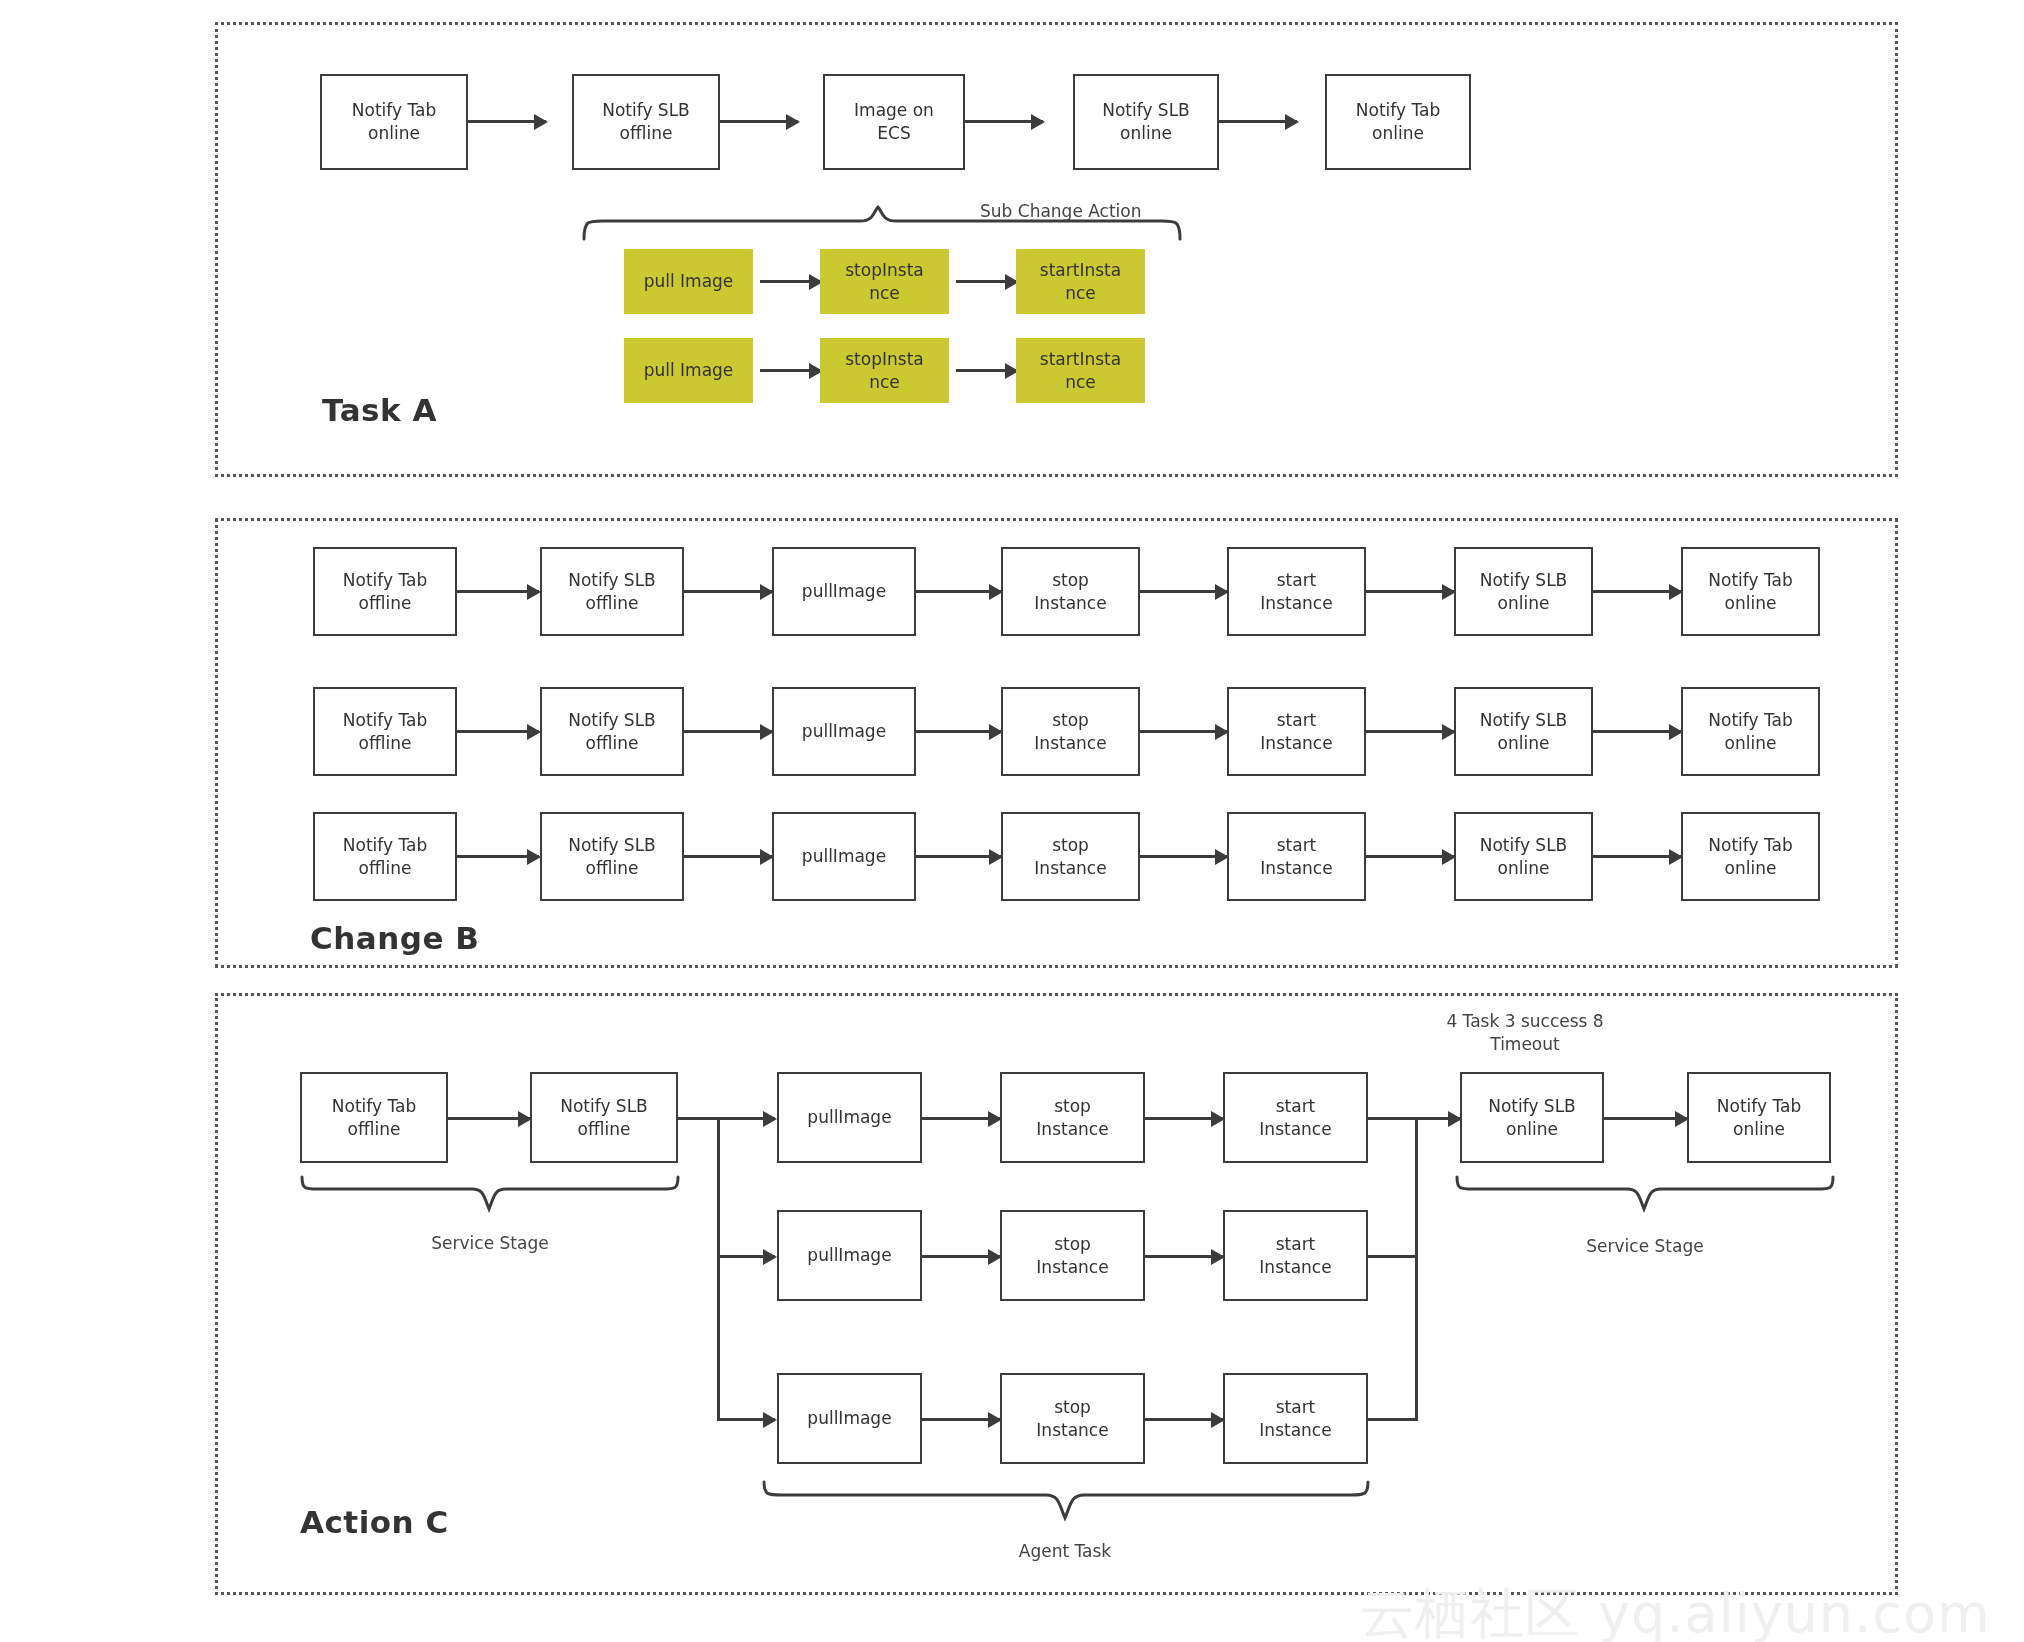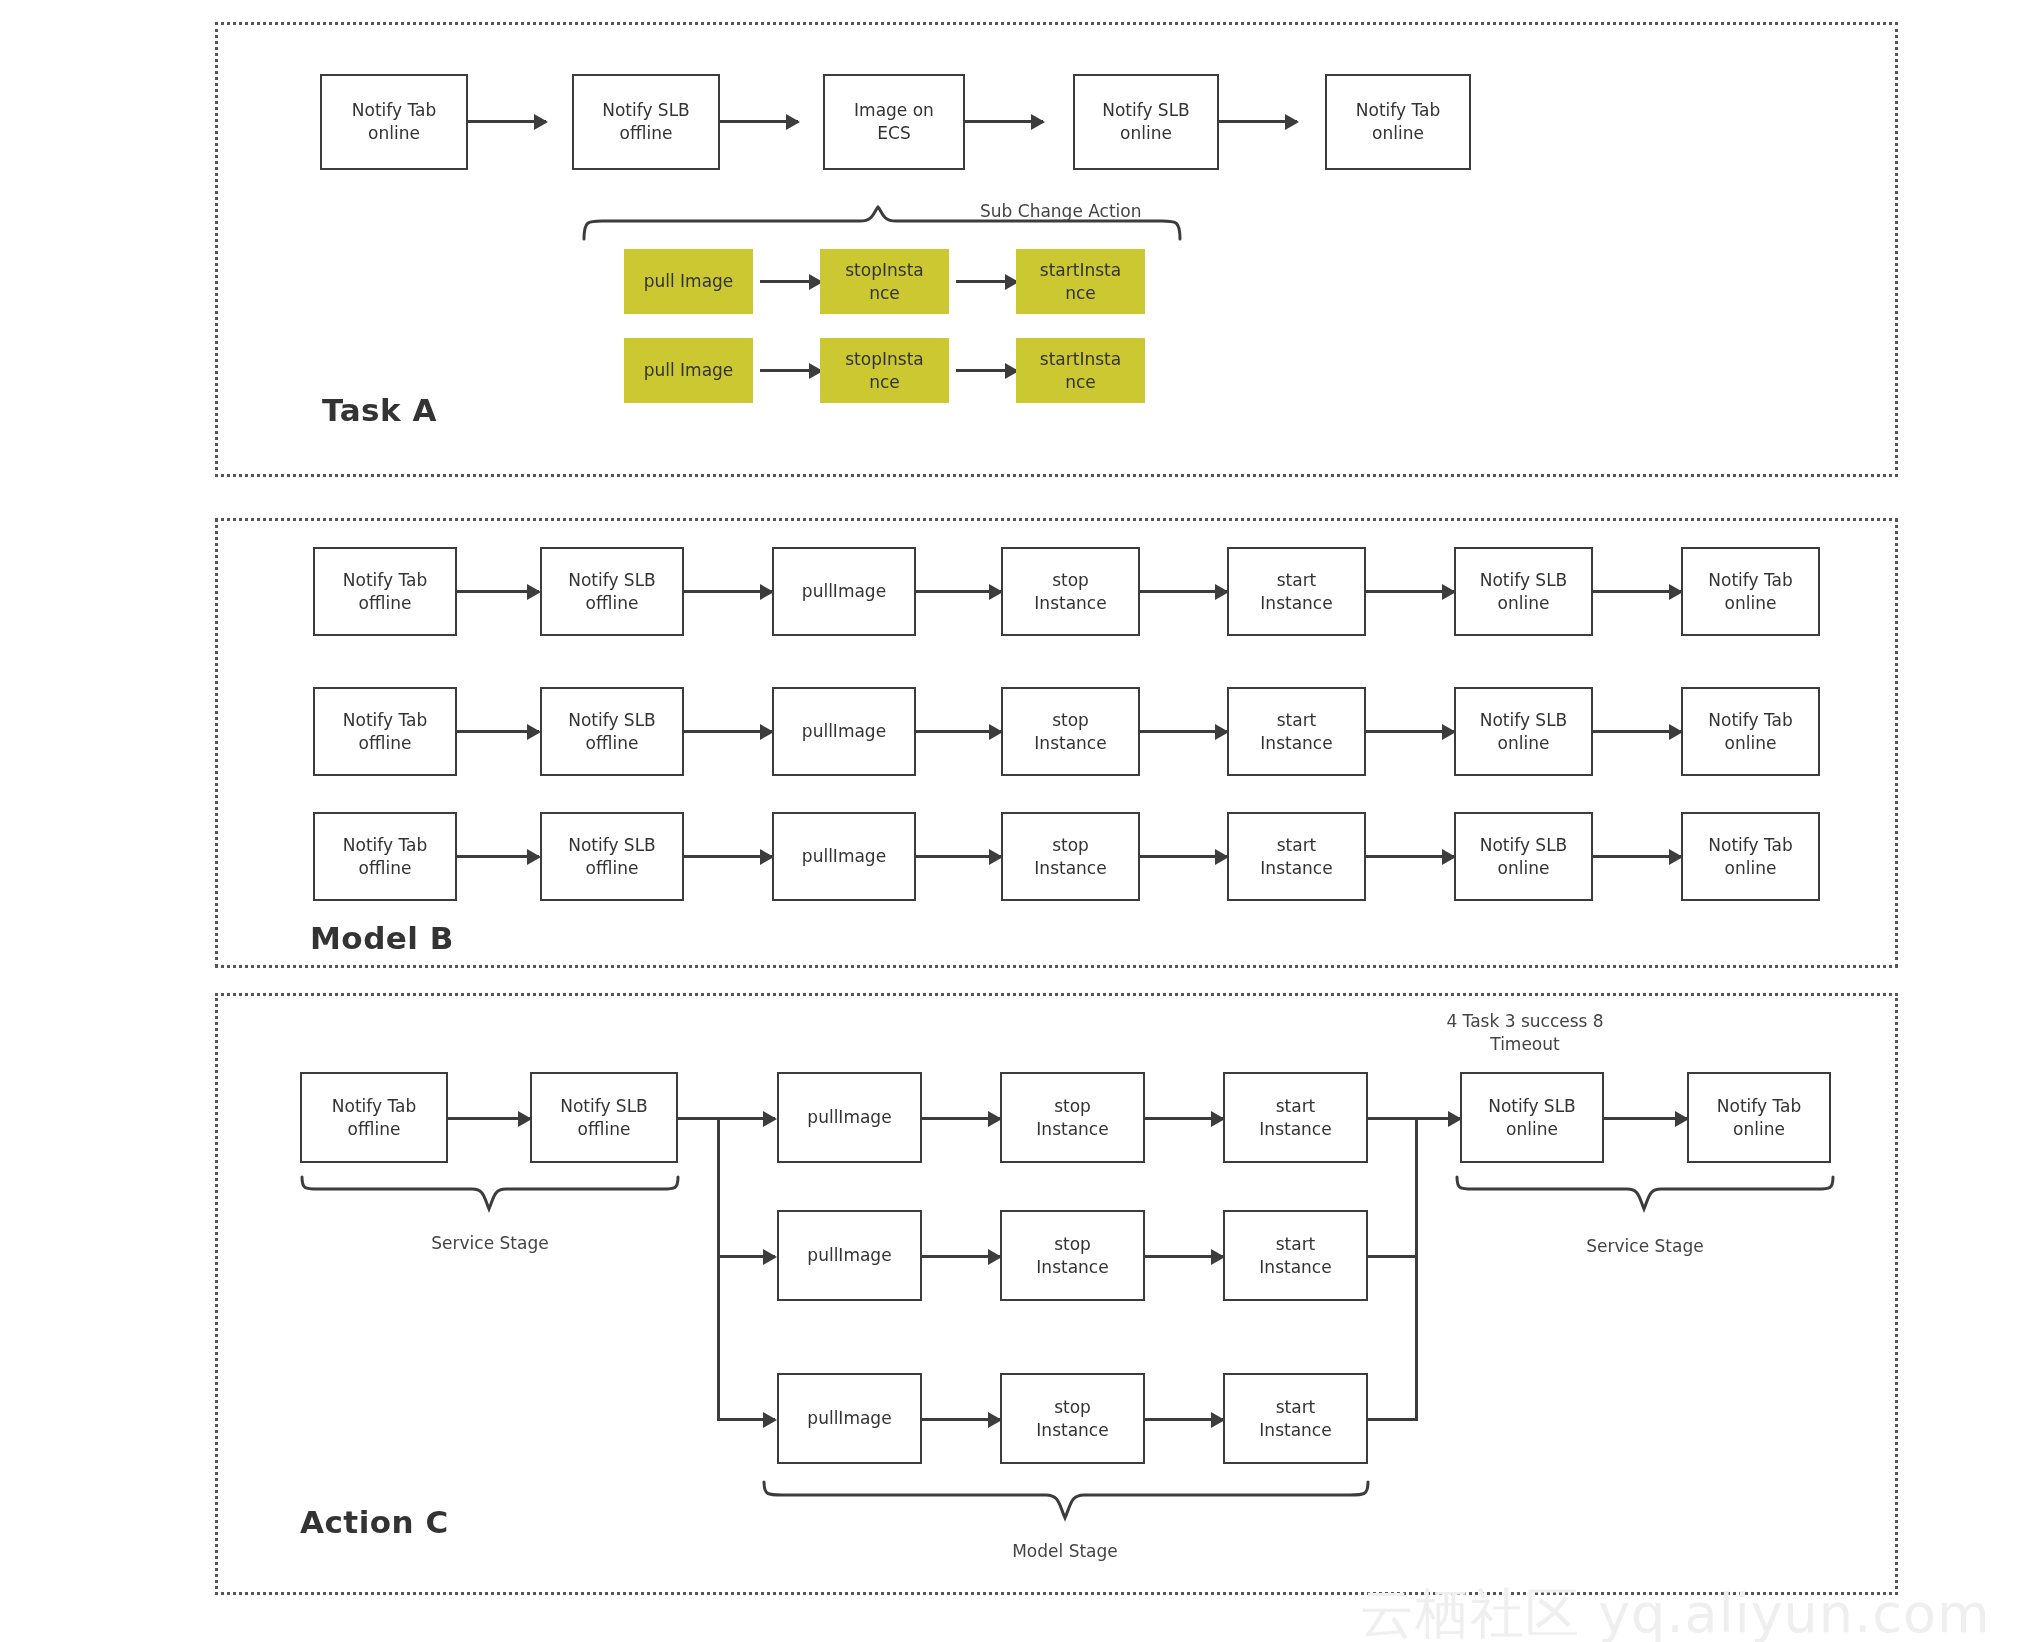--- a/index.html
+++ b/index.html
@@ -79,21 +79,21 @@
 <div class="node yellow" style="left:624px;top:338px;width:129px;height:65px;white-space:pre-line;">pull Image</div>
 <div class="arrow" style="left:760px;top:369px;width:61px;"></div>
 <div class="node yellow" style="left:820px;top:338px;width:129px;height:65px;white-space:pre-line;">stopInsta
 nce</div>
 <div class="arrow" style="left:956px;top:369px;width:61px;"></div>
 <div class="node yellow" style="left:1016px;top:338px;width:129px;height:65px;white-space:pre-line;">startInsta
 nce</div>
 
 <div class="panel" style="left:215px;top:518px;width:1683px;height:450px;"></div>
 
-<div class="model-label" style="left:310px;top:920px;">Model B</div>
+<div class="model-label" style="left:310px;top:920px;">Change B</div>
 
 <div class="node" style="left:313px;top:547px;width:144px;height:89px;white-space:pre-line;">Notify Tab
 offline</div>
 <div class="arrow" style="left:457px;top:590px;width:82px;"></div>
 <div class="node" style="left:540px;top:547px;width:144px;height:89px;white-space:pre-line;">Notify SLB
 offline</div>
 <div class="arrow" style="left:684px;top:590px;width:88px;"></div>
 <div class="node" style="left:772px;top:547px;width:144px;height:89px;white-space:pre-line;">pullImage</div>
 <div class="arrow" style="left:916px;top:590px;width:85px;"></div>
 <div class="node" style="left:1001px;top:547px;width:139px;height:89px;white-space:pre-line;">stop
@@ -218,15 +218,15 @@
     <path d="M2 2 C2 14 5 14 18 14 L172 14 C184 14 184 22 189 34 C194 22 194 14 206 14 L362 14 C375 14 378 14 378 2" stroke="#3c3c3c" stroke-width="3" fill="none" stroke-linecap="round"></path>
   </svg>
 </div>
 <div class="cap" style="left:1495px;top:1235px;width:300px;">Service Stage</div>
 
 <div class="brace" style="left:762px;top:1480px;width:610px;height:40px;">
   <svg width="610" height="40" viewBox="0 0 610 40" fill="none">
     <path d="M2 2 C2 15 6 15 20 15 L284 15 C297 15 297 24 303 38 C309 24 309 15 322 15 L588 15 C602 15 606 15 606 2" stroke="#3c3c3c" stroke-width="3" fill="none" stroke-linecap="round"></path>
   </svg>
 </div>
-<div class="cap" style="left:915px;top:1540px;width:300px;">Model Stage</div>
+<div class="cap" style="left:915px;top:1540px;width:300px;">Agent Task</div>
 
 <div class="watermark" style="left:1360px;top:1578px;">云栖社区 yq.aliyun.com</div>
 
 </body></html>

